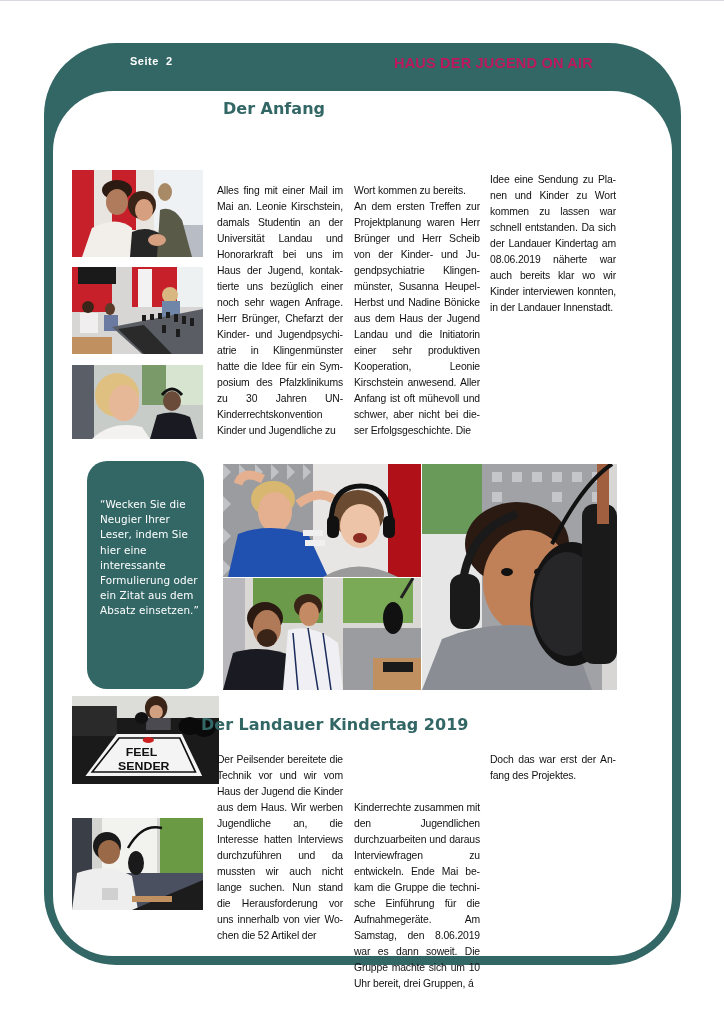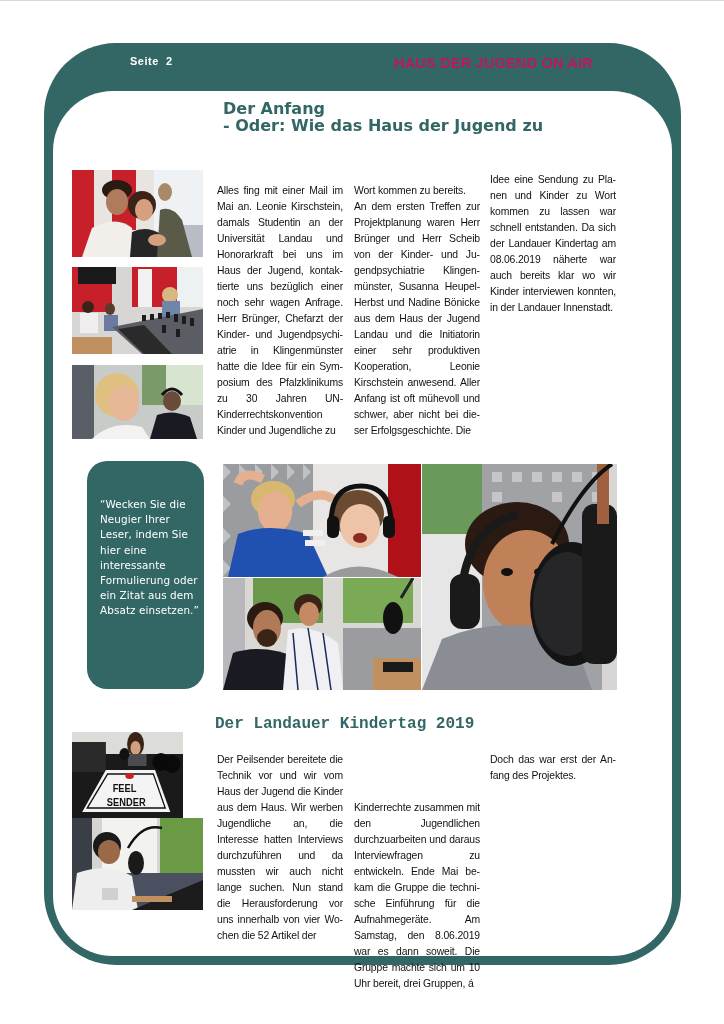--- a/index.html
+++ b/index.html
@@ -14,21 +14,21 @@
     background: #ffffff; border-radius: 60px; }
 
   .header-left { position: absolute; left: 112px; top: 55px; color: #fff; font-weight: bold;
     font-size: 11px; letter-spacing: 0.5px; margin-left: 18px; }
   .header-right { position: absolute; left: 394px; top: 55px; color: #be185d; font-weight: bold;
     font-size: 14.5px; letter-spacing: 0.2px; }
 
   .heading { position: absolute; color: #336766; font-family: "DejaVu Sans", sans-serif;
     font-weight: bold; font-size: 16px; line-height: 17px; }
   .heading.h1 { left: 217px; top: 100px; width: 420px; margin-left: 6px; }
-  .heading.h2 { left: 215px; top: 716px; width: 420px; font-family: Liberation Mono, monospace; }
+  .heading.h2 { left: 201px; top: 716px; width: 420px; }
 
   .col { position: absolute; font-family: "Liberation Sans", sans-serif; font-size: 10.4px;
     line-height: 16px; text-align: justify; hyphens: manual; color: #111; letter-spacing: -0.15px; }
   .col p { margin: 0; }
 
   .photo { position: absolute; overflow: hidden; }
   .photo svg { display: block; width: 100%; height: 100%; }
 
   .quote-box { position: absolute; left: 87px; top: 461px; width: 117px; height: 228px;
     background: #336766; border-radius: 20px; }
@@ -42,21 +42,20 @@
 <div class="topline"></div>
 
 <div class="frame-outer"></div>
 <div class="frame-inner"></div>
 
 <div class="header-left" style="white-space:pre">Seite  2</div>
 <div class="header-right">HAUS DER JUGEND ON AIR</div>
 
 <div class="heading h1">
   <div>Der Anfang</div>
-  <div>- Oder: Wie das Haus der Jugend zu</div>
 </div>
 
 <div class="col" style="left:217px; top:183px; width:126px;">
   <p>Alles fing mit einer Mail im Mai an. Leonie Kirschstein, damals Studentin an der Universität Landau und Honorarkraft bei uns im Haus der Jugend, kontak­tierte uns bezüglich einer noch sehr wagen Anfrage. Herr Brünger, Chefarzt der Kinder- und Jugendpsychi­atrie in Klingenmünster hatte die Idee für ein Sym­posium des Pfalzklinikums zu 30 Jahren UN-Kinderrechtskonvention Kinder und Jugendliche zu</p>
 </div>
 <div class="col" style="left:354px; top:183px; width:126px;">
   <p>Wort kommen zu bereits.</p>
   <p>An dem ersten Treffen zur Projektplanung waren Herr Brünger und Herr Scheib von der Kinder- und Ju­gendpsychiatrie Klingen­münster, Susanna Heupel-Herbst und Nadine Bönicke aus dem Haus der Jugend Landau und die Initiatorin einer sehr produktiven Kooperation, Leonie Kirschstein anwesend. Aller Anfang ist oft mühevoll und schwer, aber nicht bei die­ser Erfolgsgeschichte. Die</p>
 </div>
 <div class="col" style="left:490px; top:172px; width:126px;">
@@ -210,21 +209,21 @@
     <rect x="28" y="110" width="30" height="55" rx="12" fill="#1a1a1a"></rect>
     <path d="M0 226 L20 175 Q80 150 150 170 L170 226 Z" fill="#8a8e94"></path>
     <ellipse cx="150" cy="140" rx="42" ry="62" fill="#141414"></ellipse>
     <ellipse cx="145" cy="140" rx="34" ry="52" fill="#2a2a2e" opacity="0.8"></ellipse>
     <rect x="160" y="40" width="35" height="160" rx="12" fill="#1a1a1a"></rect>
     <rect x="175" y="0" width="12" height="60" fill="#a06040"></rect>
     <path d="M130 80 Q160 20 190 0" stroke="#111" stroke-width="4" fill="none"></path>
   </svg>
 </div>
 
-<div class="photo" style="left:72px; top:732px; width:111px; height:88px;text-align:center;">
+<div class="photo" style="left:72px; top:696px; width:147px; height:88px;text-align:center;">
   <svg viewBox="0 0 131 88" preserveAspectRatio="none">
     <rect width="131" height="88" fill="#1a1a1a"></rect>
     <rect x="0" y="0" width="131" height="22" fill="#dcdcd8"></rect>
     <rect x="0" y="10" width="40" height="30" fill="#2a2a2a"></rect>
     <ellipse cx="75" cy="12" rx="10" ry="12" fill="#3a2418"></ellipse>
     <ellipse cx="75" cy="16" rx="6" ry="7" fill="#d0a080"></ellipse>
     <rect x="66" y="22" width="22" height="12" fill="#4a4a50"></rect>
     <ellipse cx="62" cy="22" rx="6" ry="6" fill="#111"></ellipse>
     <ellipse cx="105" cy="30" rx="10" ry="9" fill="#0a0a0a"></ellipse>
     <ellipse cx="118" cy="32" rx="10" ry="9" fill="#0a0a0a"></ellipse>

